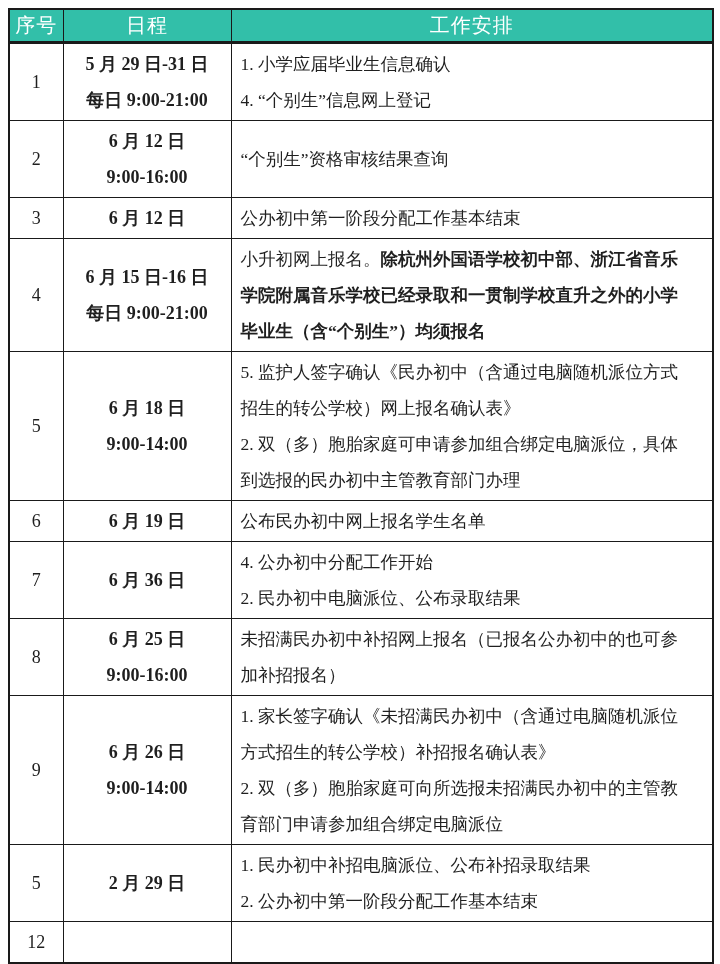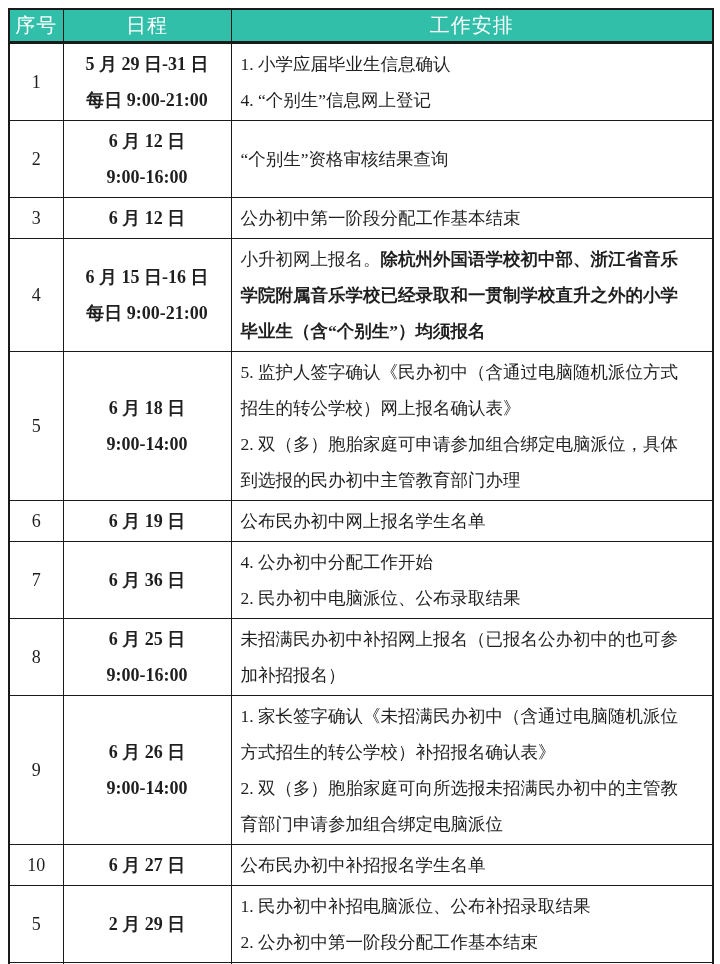--- a/index.html
+++ b/index.html
@@ -165,29 +165,20 @@
           <td class="date-cell">
             <div class="date-line">6 月 26 日</div>
             <div class="date-line">9:00-14:00</div>
           </td>
           <td class="work-cell">
             <div class="task-line"><span class="seg">1. 家长签字确认《未招满民办初中（含通过电脑随机派位方式招生的转公学校）补招报名确认表》</span></div>
             <div class="task-line"><span class="seg">2. 双（多）胞胎家庭可向所选报未招满民办初中的主管教育部门申请参加组合绑定电脑派位</span></div>
           </td>
         </tr>
         <tr>
-          <td class="no-cell">10</td>
-          <td class="date-cell">
-            <div class="date-line">6 月 27 日</div>
-          </td>
-          <td class="work-cell">
-            <div class="task-line"><span class="seg">公布民办初中补招报名学生名单</span></div>
-          </td>
-        </tr>
-        <tr>
           <td class="no-cell">5</td>
           <td class="date-cell">
             <div class="date-line">2 月 29 日</div>
           </td>
           <td class="work-cell">
             <div class="task-line"><span class="seg">1. 民办初中补招电脑派位、公布补招录取结果</span></div>
             <div class="task-line"><span class="seg">2. 公办初中第一阶段分配工作基本结束</span></div>
           </td>
         </tr>
         <tr>

